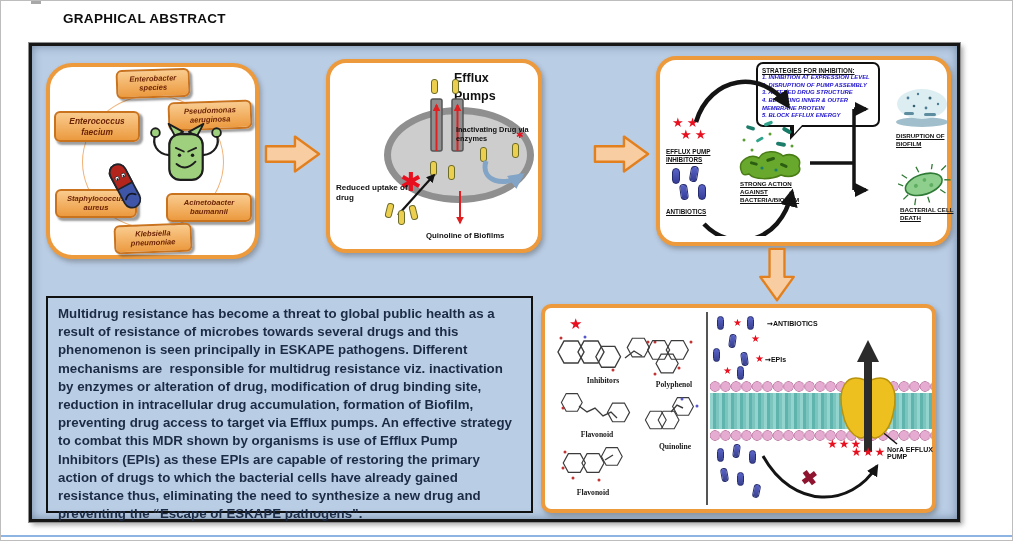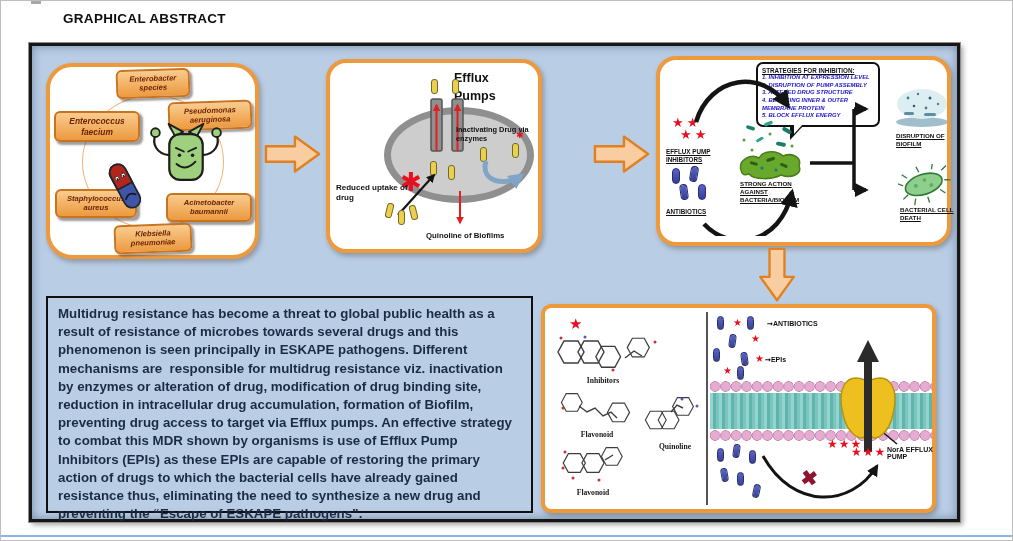--- a/index.html
+++ b/index.html
@@ -281,20 +281,32 @@
           <polyline points="70,24 79,17 87,22"></polyline>
           <use href="#hexg" x="84" y="4" transform="scale(0.85)"></use>
           <circle cx="6" cy="4" r="1.5" fill="#c23333" stroke="none"></circle>
           <circle cx="30" cy="3" r="1.5" fill="#5555cc" stroke="none"></circle>
           <circle cx="58" cy="36" r="1.5" fill="#c23333" stroke="none"></circle>
           <circle cx="100" cy="8" r="1.5" fill="#c23333" stroke="none"></circle>
         </svg>
         <div class="chem-label" style="left:18px;top:42px;width:60px">Inhibitors</div>
       </div>
 
+      <div class="chem abs" style="left:100px;top:30px">
+        <svg width="58" height="40" viewBox="0 0 58 40">
+          <use href="#hexg" x="2" y="2" transform="scale(0.85)"></use>
+          <use href="#hexg" x="24" y="2" transform="scale(0.85)"></use>
+          <use href="#hexg" x="12" y="18" transform="scale(0.85)"></use>
+          <circle cx="3" cy="4" r="1.5" fill="#c23333" stroke="none"></circle>
+          <circle cx="46" cy="4" r="1.5" fill="#c23333" stroke="none"></circle>
+          <circle cx="10" cy="36" r="1.5" fill="#c23333" stroke="none"></circle>
+          <circle cx="34" cy="30" r="1.5" fill="#c23333" stroke="none"></circle>
+        </svg>
+        <div class="chem-label" style="left:0px;top:42px;width:58px">Polyphenol</div>
+      </div>
 
       <div class="chem abs" style="left:14px;top:84px">
         <svg width="84" height="36" viewBox="0 0 84 36">
           <use href="#hexg" x="2" y="1" transform="scale(0.8)"></use>
           <polyline points="20,14 28,20 36,16 44,24 52,20 58,26"></polyline>
           <use href="#hexg" x="56" y="12" transform="scale(0.85)"></use>
           <circle cx="4" cy="16" r="1.5" fill="#c23333" stroke="none"></circle>
         </svg>
         <div class="chem-label" style="left:8px;top:38px;width:60px">Flavonoid</div>
       </div>

